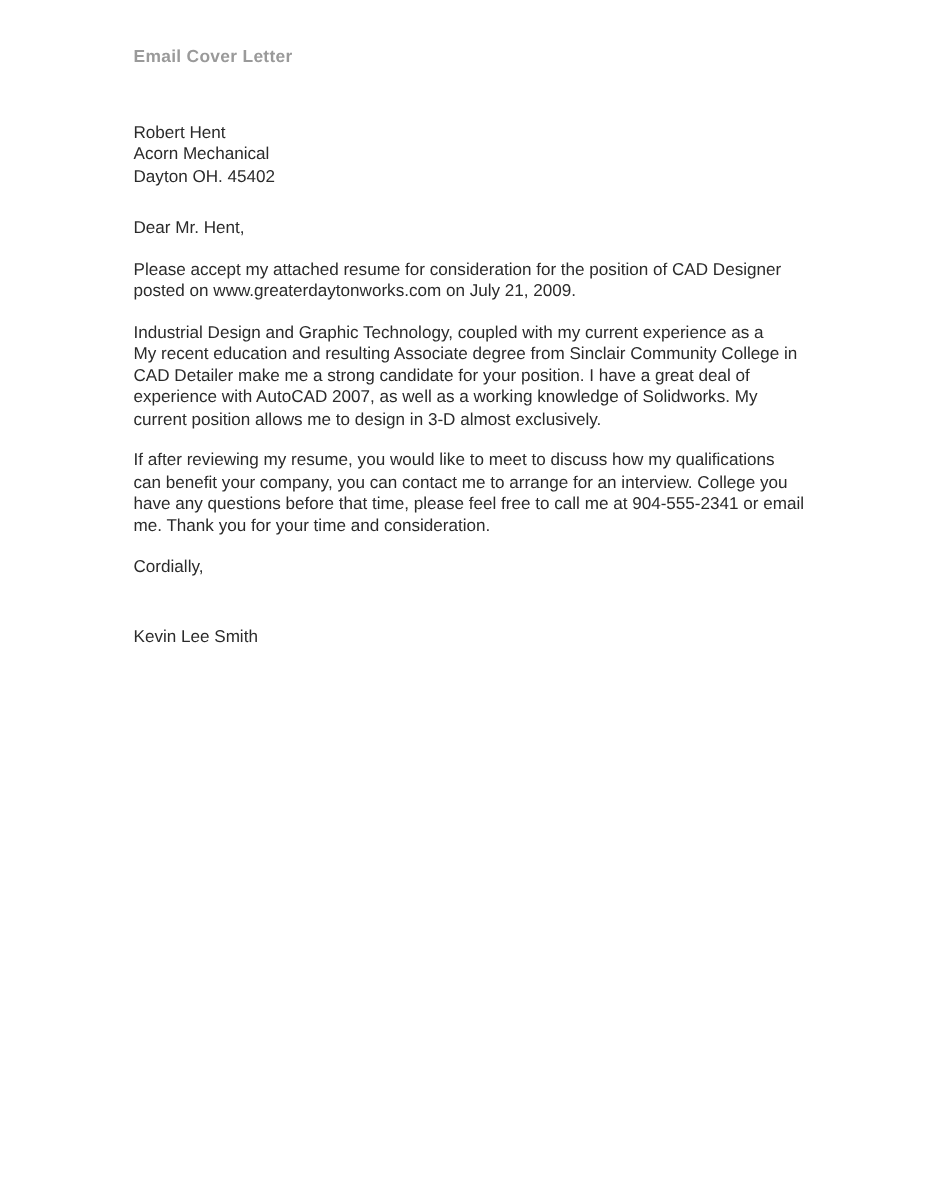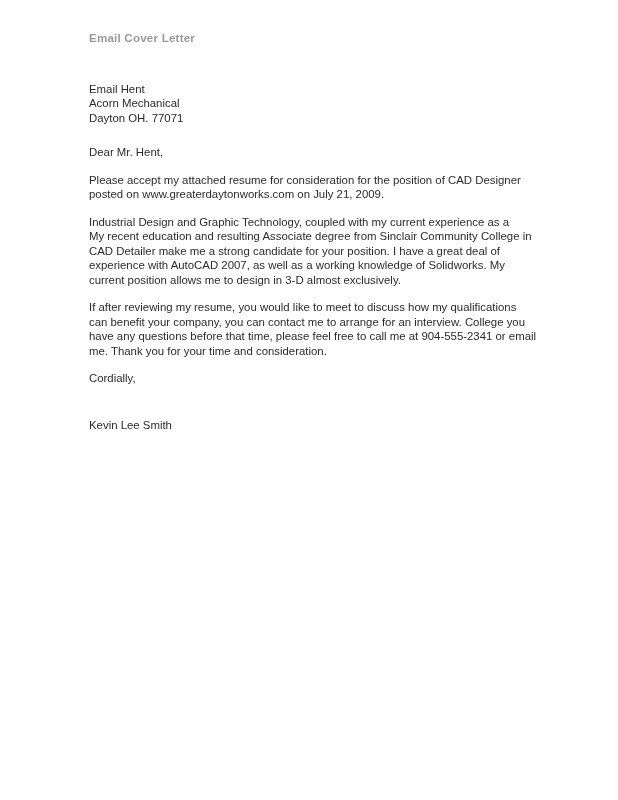--- a/index.html
+++ b/index.html
@@ -51,23 +51,23 @@
 </style>
 </head>
 <body>
 
 <div class="page">
   <div class="content">
 
     <div class="doc-title">Email Cover Letter</div>
 
     <div class="recipient-block">
-      <div class="line">Email Hent</div>
+      <div class="line">Robert Hent</div>
       <div class="line">Acorn Mechanical</div>
-      <div class="line">Dayton OH. 77071</div>
+      <div class="line">Dayton OH. 45402</div>
     </div>
 
     <div class="salutation line">Dear Mr. Hent,</div>
 
     <div class="paragraph">
       <div class="line">Please accept my attached resume for consideration for the position of CAD Designer</div>
       <div class="line">posted on www.greaterdaytonworks.com on July 21, 2009.</div>
     </div>
 
     <div class="paragraph">

